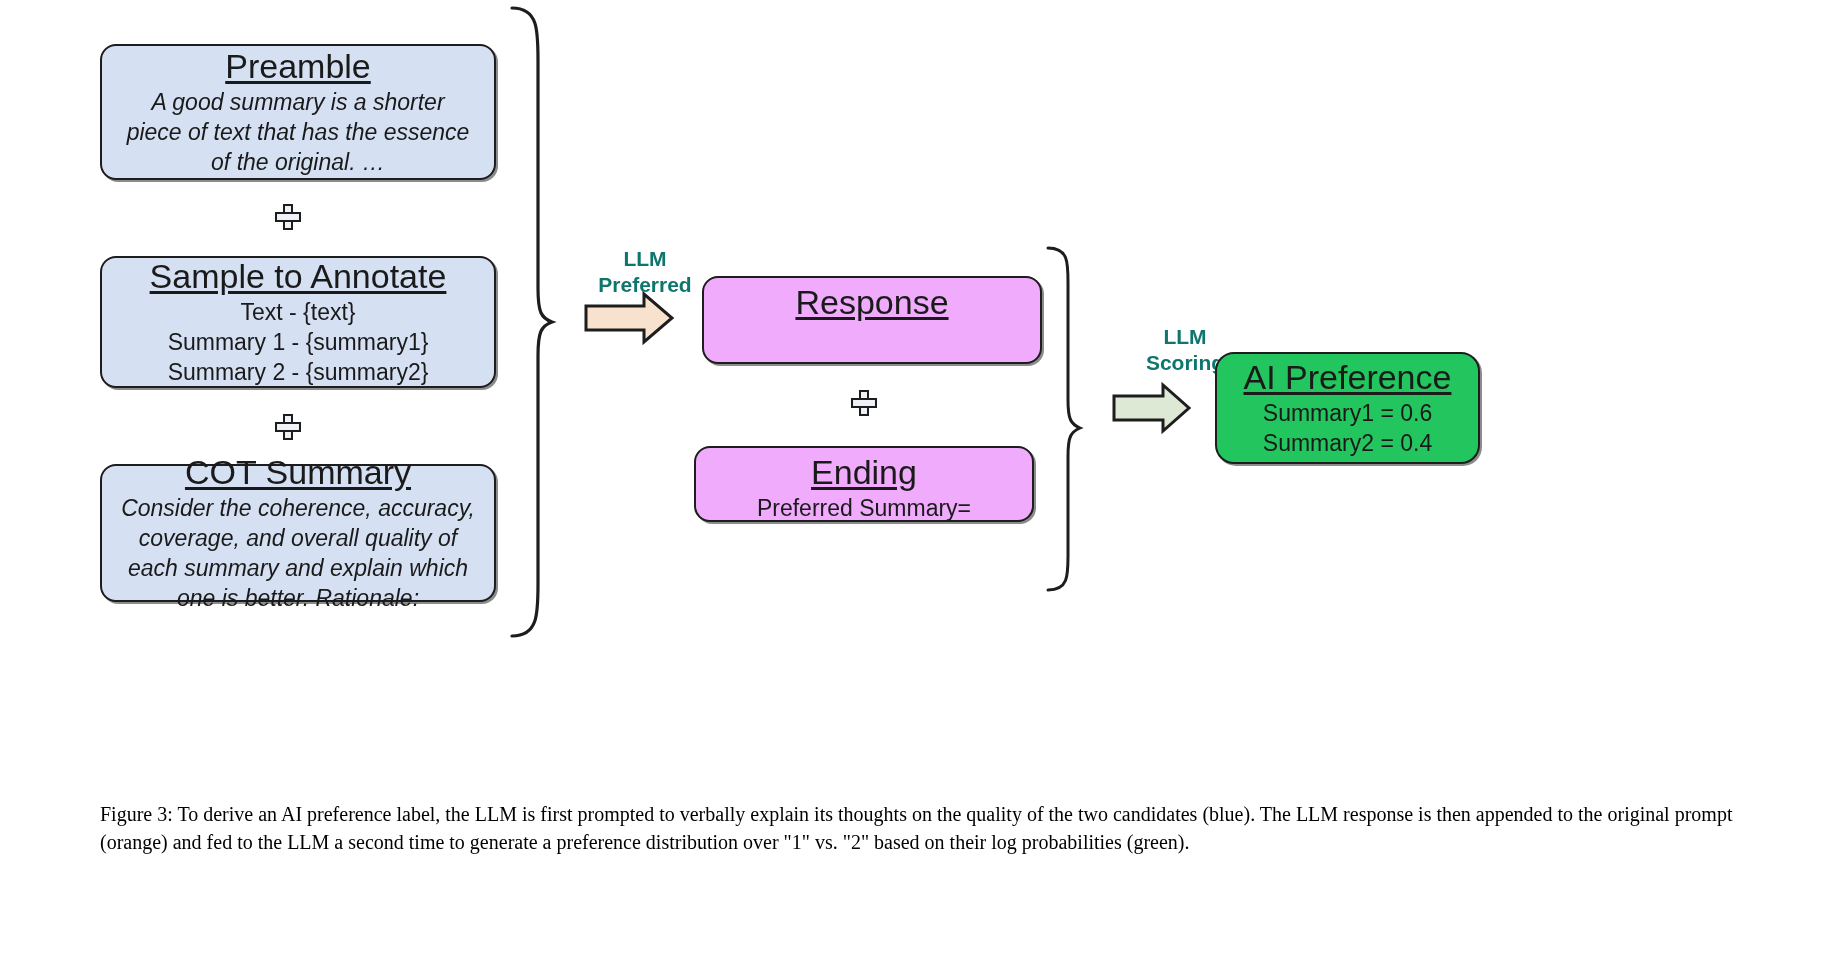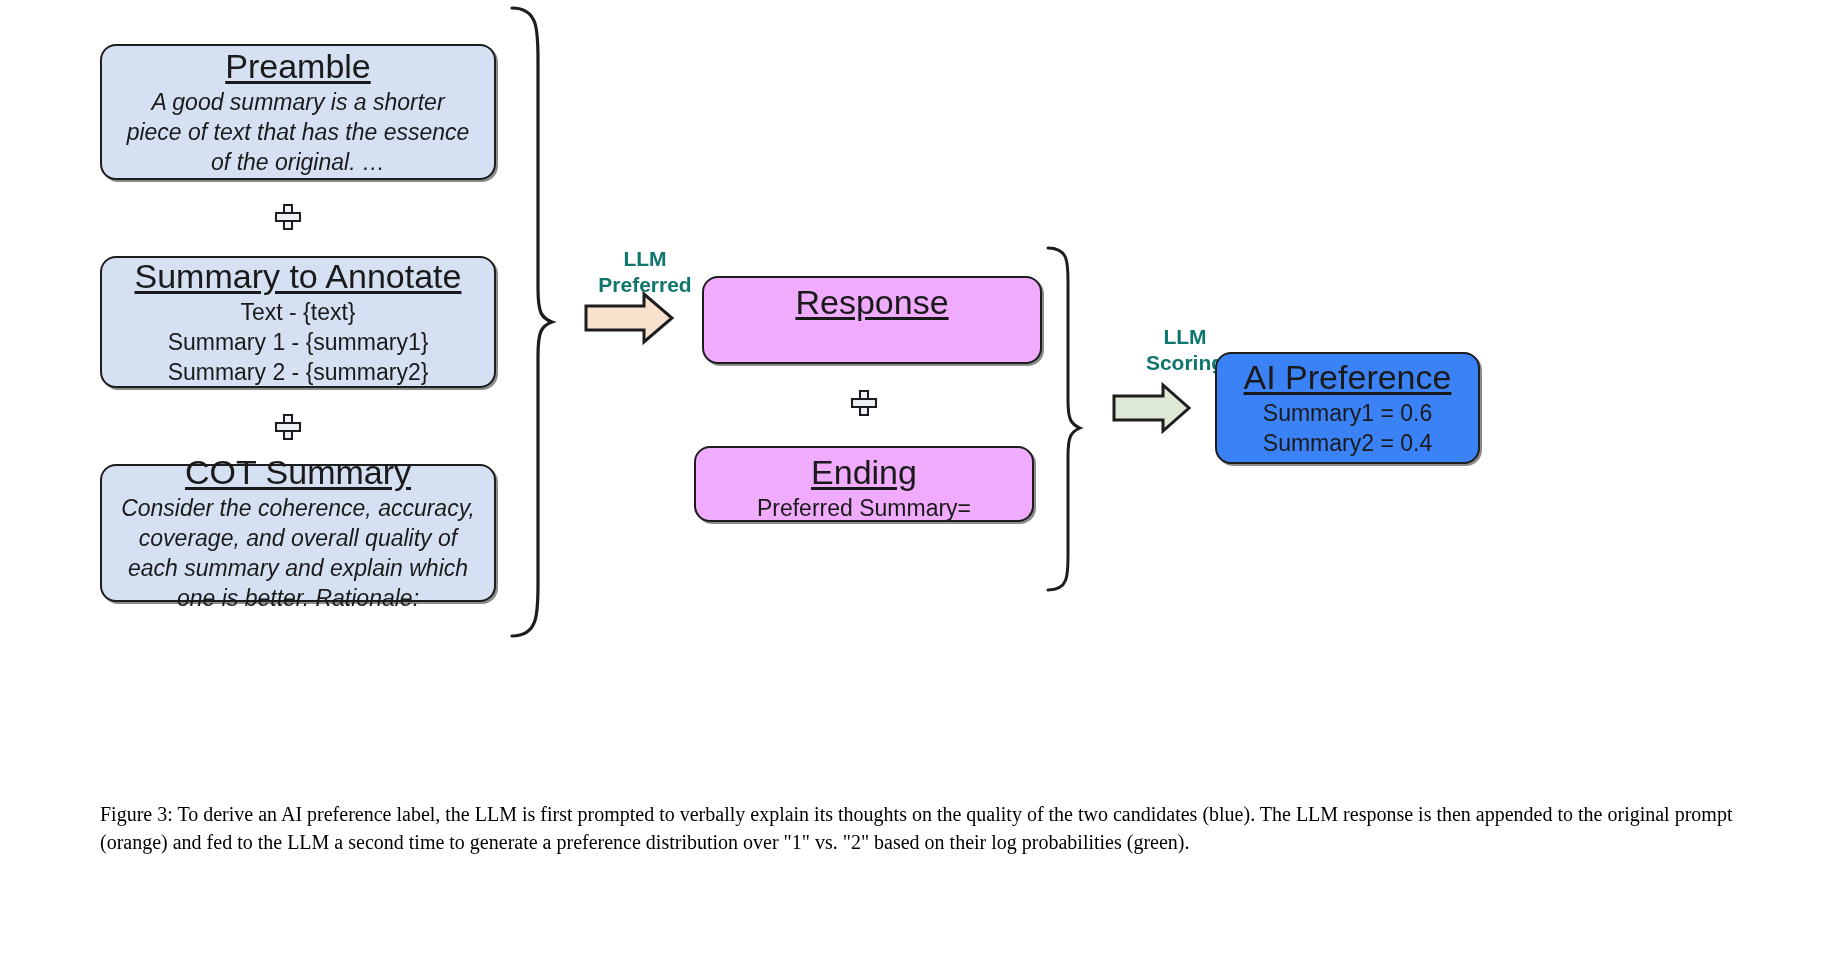--- a/index.html
+++ b/index.html
@@ -49,21 +49,21 @@
     line-height: 1.30;
     white-space: nowrap;
   }
   .box.wrapline .line {
     white-space: normal;
     font-style: italic;
   }
 
   .blue  { background: #d5e0f2; }
   .orange{ background: #f0abfc; justify-content: space-between; }
-  .green { background: #3b82f6; }
+  .green { background: #22c55e; border-radius: 19px; }
 
   
   .plus {
     position: absolute;
     width: 26px;
     height: 26px;
   }
   .plus:before, .plus:after {
     content: "";
     position: absolute;
@@ -128,21 +128,21 @@
   <div class="box blue wrapline" style="left:100px; top:44px; width:396px; height:136px; padding:8px 22px;">
     <div class="title">Preamble</div>
     <div class="line">A good summary is a shorter piece of text that has the essence of the original. …</div>
   </div>
 
   <div class="plus" style="left:275px; top:204px;">
       <span class="mask"></span>
     </div>
 
   <div class="box blue" style="left:100px; top:256px; width:396px; height:132px; padding:6px 14px;">
-    <div class="title">Summary to Annotate</div>
+    <div class="title">Sample to Annotate</div>
     <div class="line">Text - {text}</div>
     <div class="line">Summary 1 - {summary1}</div>
     <div class="line">Summary 2 - {summary2}</div>
   </div>
 
   <div class="plus" style="left:275px; top:414px;">
       <span class="mask"></span>
     </div>
 
   <div class="box blue wrapline" style="left:100px; top:464px; width:396px; height:138px; padding:6px 18px;">

